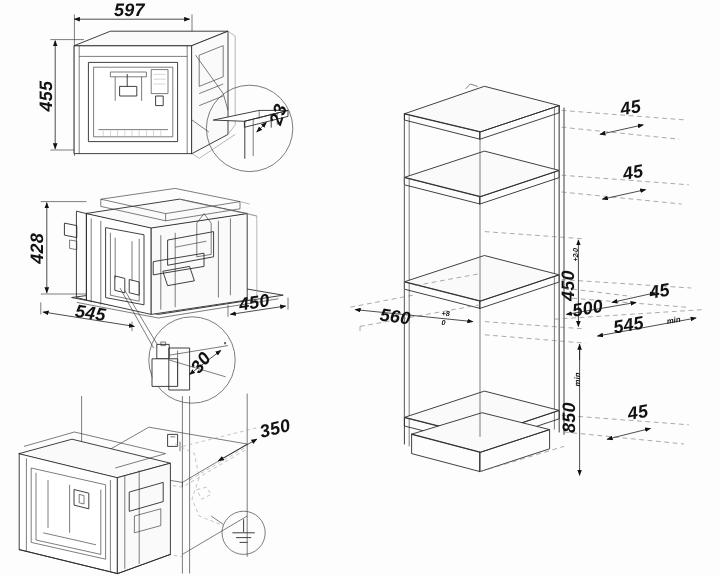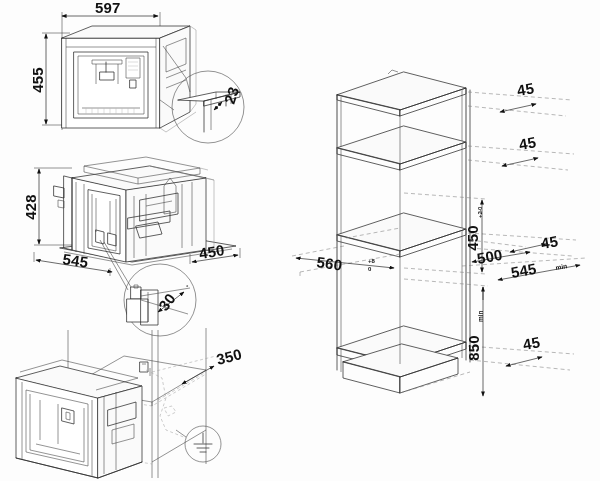--- a/index.html
+++ b/index.html
@@ -1,18 +1,18 @@
 <!DOCTYPE html>
 <html><head>
 <meta charset="utf-8">
 <style>
   html,body{margin:0;padding:0;background:#ffffff;}
   #page{
     position:relative;width:600px;height:481px;background:#fdfdfd;
-    font-family:"Liberation Sans", sans-serif;overflow:hidden;
+    font-family:"Liberation Sans", sans-serif;overflow:hidden;font-style:italic;
   }
   #page svg{position:absolute;left:0;top:0;width:600px;height:481px;}
   .dimtext{
     font-family:"Liberation Sans", sans-serif;
     font-size:15px;fill:#111111;font-weight:600;letter-spacing:.2px;
   }
   .sup{font-size:6px;fill:#111111;font-weight:600;}
   .sub{font-size:6.5px;fill:#111111;font-weight:600;}
   .ln{fill:none;stroke:#2b2b2b;stroke-width:.75;stroke-linejoin:round;stroke-linecap:round;}
   .ln-thin{fill:none;stroke:#3a3a3a;stroke-width:.55;}

